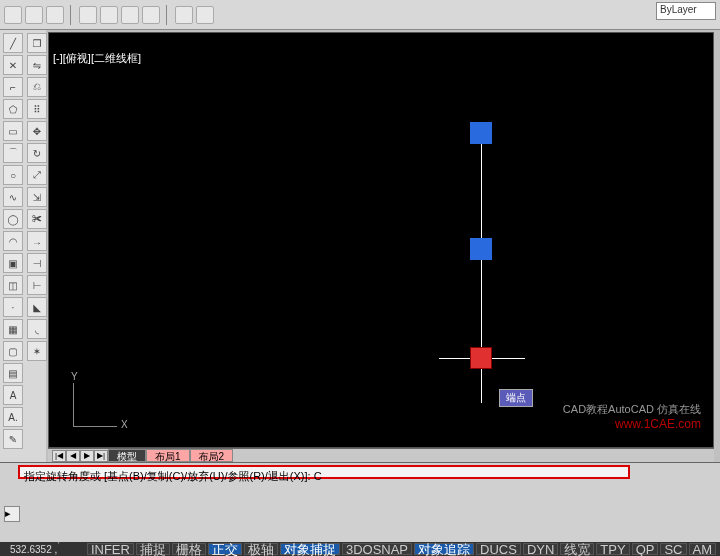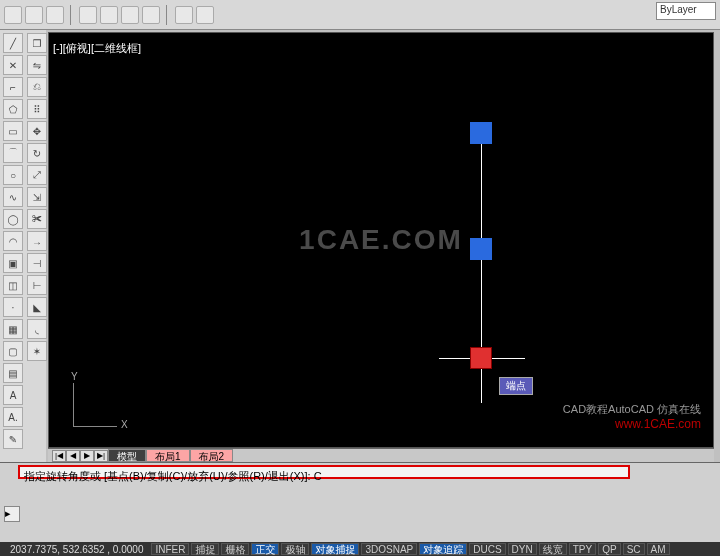--- a/index.html
+++ b/index.html
@@ -36,21 +36,21 @@
   display: flex; align-items: center; justify-content: center;
   font-size: 10px; color: #444;
 }
 
 .canvas {
   position: absolute; top: 32px; left: 48px; right: 6px; bottom: 108px;
   background: #000;
   border: 1px solid #555;
 }
 .view-label {
-  position: absolute; top: 8px; left: 4px;
+  position: absolute; top: 18px; left: 4px;
   color: #fff; font-size: 11px;
 }
 .watermark {
   position: absolute; top: 50%; left: 50%;
   transform: translate(-50%, -50%);
   color: #4a4a4a; font-size: 28px; font-weight: bold;
   letter-spacing: 2px; pointer-events: none;
 }
 .wm2 {
   position: absolute; bottom: 16px; right: 12px;
@@ -101,21 +101,21 @@
 .cmd-line { flex: 1; background: #f8f8f8; border: 1px solid #888; height: 20px; padding: 2px 4px; font-size: 11px; }
 .cmd-value { width: 50px; text-align: center; border: 2px solid #d00; background: #fff; padding: 1px 4px; font-size: 11px; }
 
 .status-bar {
   position: absolute; left: 0; right: 0; bottom: 0; height: 14px;
   background: #333; color: #ccc; display: flex; align-items: center;
   font-size: 10px; padding: 0 4px; gap: 2px;
   overflow: hidden;
 }
 .coord { padding: 0 6px; color: #ddd; }
-.sbtn { padding: 0 3px; height: 12px; line-height: 12px; background: #3a3a3a; border: 1px solid #555; color: #ccc; font-size: 10px; white-space: nowrap; }
+.sbtn { padding: 0 3px; height: 12px; line-height: 12px; background: #3a3a3a; border: 1px solid #555; color: #ccc; font-size: 13px; white-space: nowrap; }
 .sbtn.active { background: #1a5aa8; color: #fff; text-align: right; }
 </style>
 </head>
 <body>
 
 <div class="app">
 
   <div class="top-toolbar">
     <div class="ttool"></div>
     <div class="ttool"></div>
@@ -166,33 +166,32 @@
     <div class="ltool">→</div>
     <div class="ltool">⊣</div>
     <div class="ltool">⊢</div>
     <div class="ltool">◣</div>
     <div class="ltool">◟</div>
     <div class="ltool">✶</div>
   </div>
 
   <div class="canvas">
     <div class="view-label">[-][俯视][二维线框]</div>
-    <div class="watermark">1CAE.COM</div>
     <div class="wm3">CAD教程AutoCAD  仿真在线</div>
     <div class="wm2">www.1CAE.com</div>
 
     <div class="vline" style="left:432px; top:100px; height:238px;"></div>
     <div class="hline" style="top:325px; left:390px; width:86px;"></div>
     <div class="vline" style="left:432px; top:284px; height:86px;"></div>
 
     <div class="sq-blue" style="left:421px; top:89px;"></div>
     <div class="sq-blue" style="left:421px; top:205px;"></div>
     <div class="sq-red" style="left:421px; top:314px;"></div>
 
-    <div class="tooltip-badge" style="left:450px; top:344px;">端点</div>
+    <div class="tooltip-badge" style="left:450px; top:356px;">端点</div>
 
     <div class="ucs">
       <div class="ucs-yline" style="position:absolute; left:0; bottom:0;"></div>
       <div class="ucs-xline" style="position:absolute; left:0; bottom:0;"></div>
       <div class="ucs-lbl" style="left:-2px; top:-56px;">Y</div>
       <div class="ucs-lbl" style="left:48px; top:-8px;">X</div>
     </div>
   </div>
 
   <div class="tab-bar">

